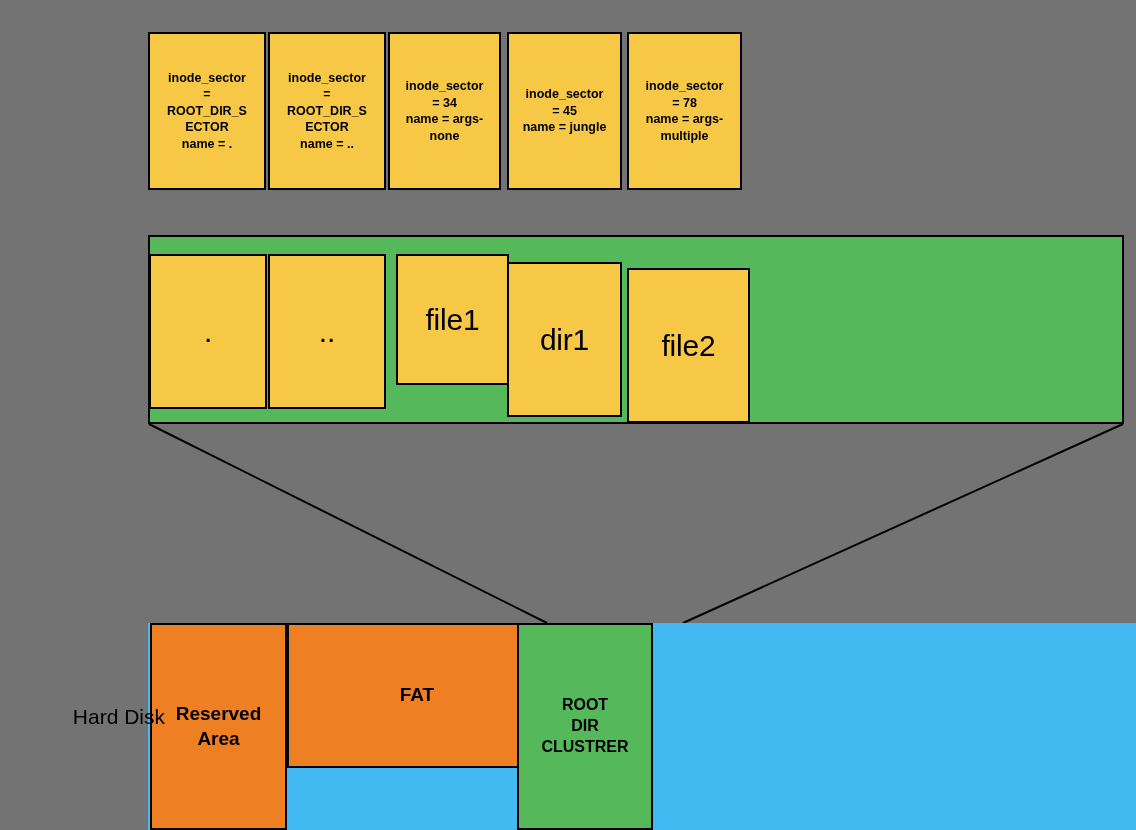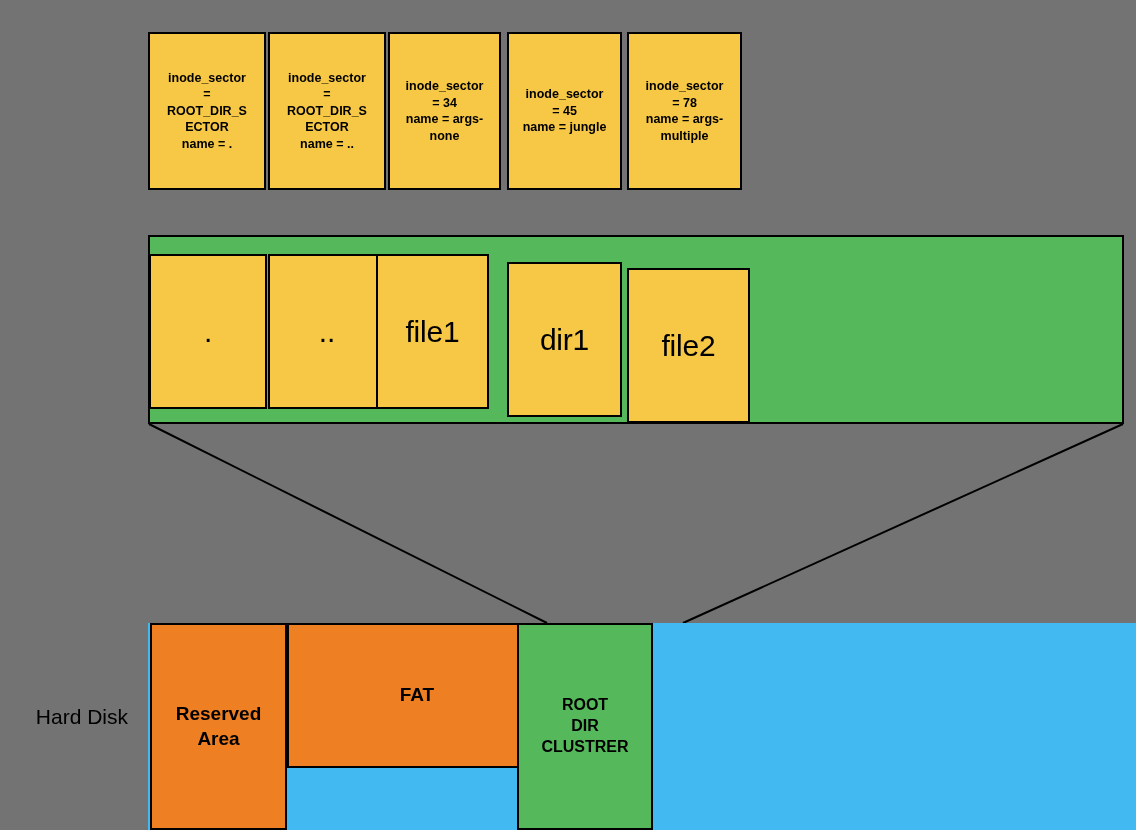--- a/index.html
+++ b/index.html
@@ -79,20 +79,21 @@
   .disk-seg.fat      { background: #EE7F22; }
   .disk-seg.rootdir  { background: #55B85A; font-size: 16px; }
   .disk-seg .txt { white-space: pre-line; }
 
   #hard-disk-label {
     position: absolute;
     font-size: 21px;
     color: #000000;
     white-space: nowrap;
     text-align: right;
+    padding-left: 37px;
   }
 </style>
 </head>
 <body>
 
 <div id="canvas">
 
   <div class="box inode-box" style="left:148px; top:32px; width:118px; height:158px;">
     <span class="txt">inode_sector
 =
@@ -126,21 +127,21 @@
   </div>
 
   <div class="box" id="cluster-bar" style="left:148px; top:235px; width:976px; height:189px;"></div>
 
   <div class="box dirent-box" style="left:149px; top:254px; width:118px; height:155px;">
     <span>.</span>
   </div>
   <div class="box dirent-box" style="left:268px; top:254px; width:118px; height:155px;">
     <span>..</span>
   </div>
-  <div class="box dirent-box" style="left:376px; top:254px; width:113px; height:155px;justify-content:center;">
+  <div class="box dirent-box" style="left:396px; top:254px; width:113px; height:131px;justify-content:center;">
     <span>file1</span>
   </div>
   <div class="box dirent-box" style="left:507px; top:262px; width:115px; height:155px;">
     <span>dir1</span>
   </div>
   <div class="box dirent-box" style="left:627px; top:268px; width:123px; height:155px;">
     <span>file2</span>
   </div>
 
   <svg id="connectors" viewBox="0 0 1136 830">

